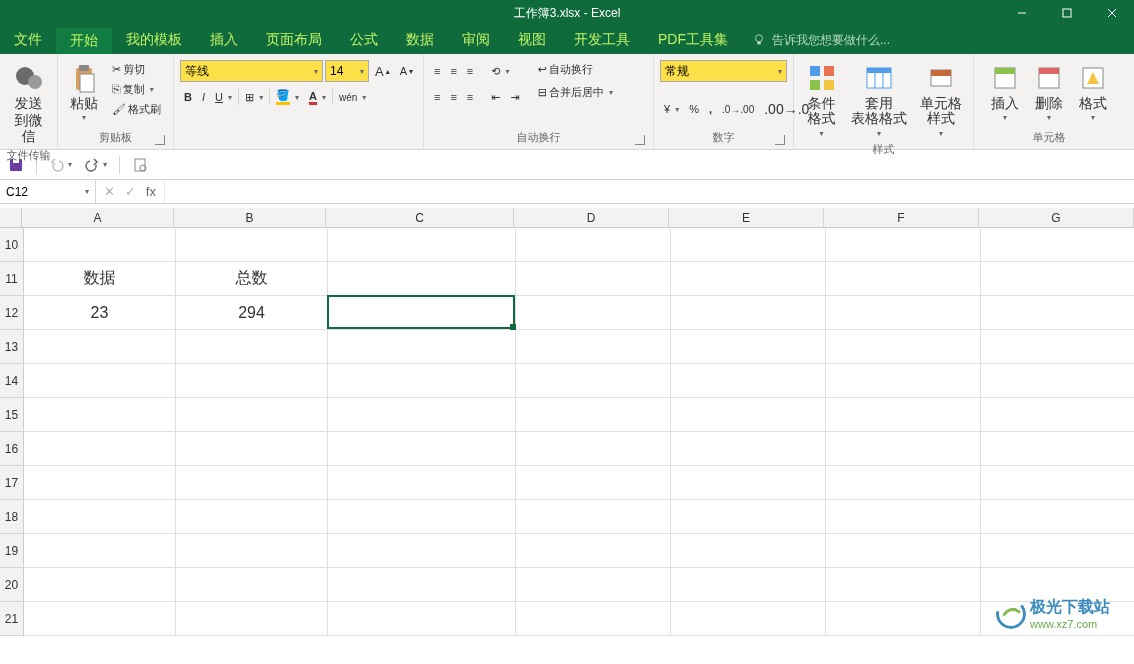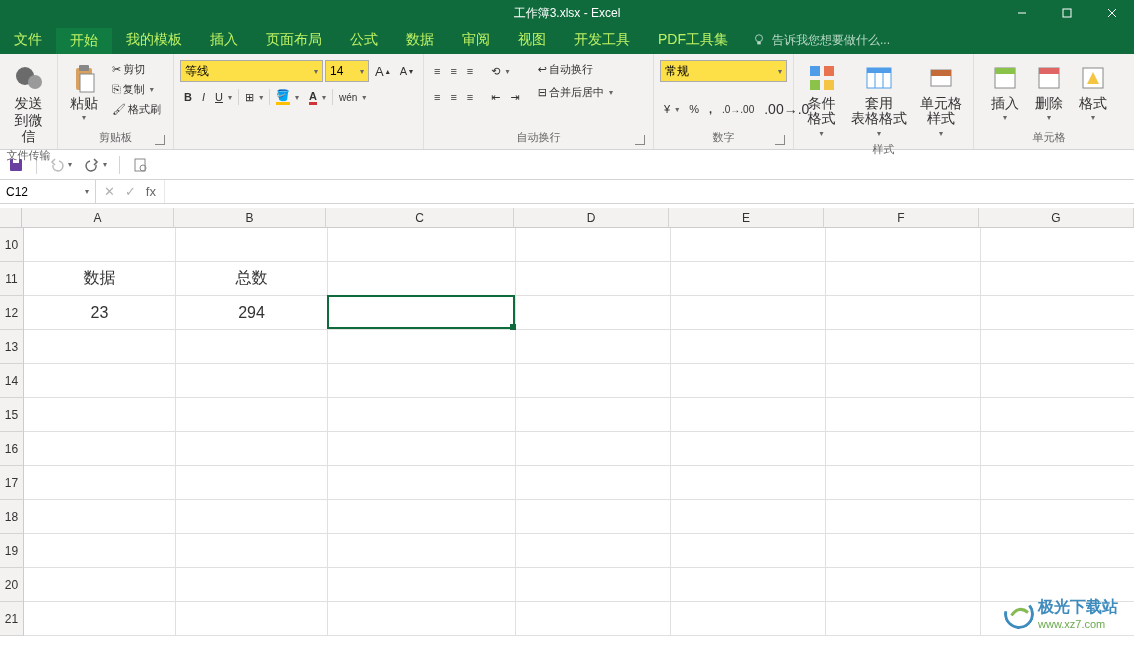--- a/index.html
+++ b/index.html
@@ -49,21 +49,21 @@
 .col-headers { display:flex; height:20px;}
 .col-h { background:#f3f2f1; border-right:1px solid #d4d4d4; border-bottom:1px solid #ccc; display:flex;align-items:center;justify-content:center;font-size:12px;color:#333;}
 .row-headers { width:24px;}
 .row-h { background:#f3f2f1; border-right:1px solid #ccc; border-bottom:1px solid #d4d4d4; display:flex;align-items:center;justify-content:center;font-size:12px;color:#333;height:34px;}
 .cells { position:relative;}
 .cell { position:absolute; border-right:1px solid #e0e0e0; border-bottom:1px solid #e0e0e0; display:flex;align-items:center;justify-content:center;font-size:16px;color:#333;}
 .selected-cell { border:2px solid #0f6b3c; }
 .sel-handle{position:absolute;width:6px;height:6px;background:#0f6b3c;right:-3px;bottom:-3px;}
 
 .grid-wrap{position:relative;}
-.watermark{position:absolute;right:16px;bottom:6px;display:flex;align-items:center;gap:4px;opacity:0.9;}
+.watermark{position:absolute;right:24px;bottom:6px;display:flex;align-items:center;gap:4px;opacity:0.9;}
 .watermark .logo{width:30px;height:30px;border-radius:50%;}
 .watermark .txt1{font-size:16px;color:#2a7fb8;font-weight:bold;}
 .watermark .txt2{font-size:11px;color:#5aa03a;}
 
 .col-stack{display:flex;flex-direction:column;gap:1px;}
 </style>
 </head>
 <body>
 
 <div class="titlebar">

